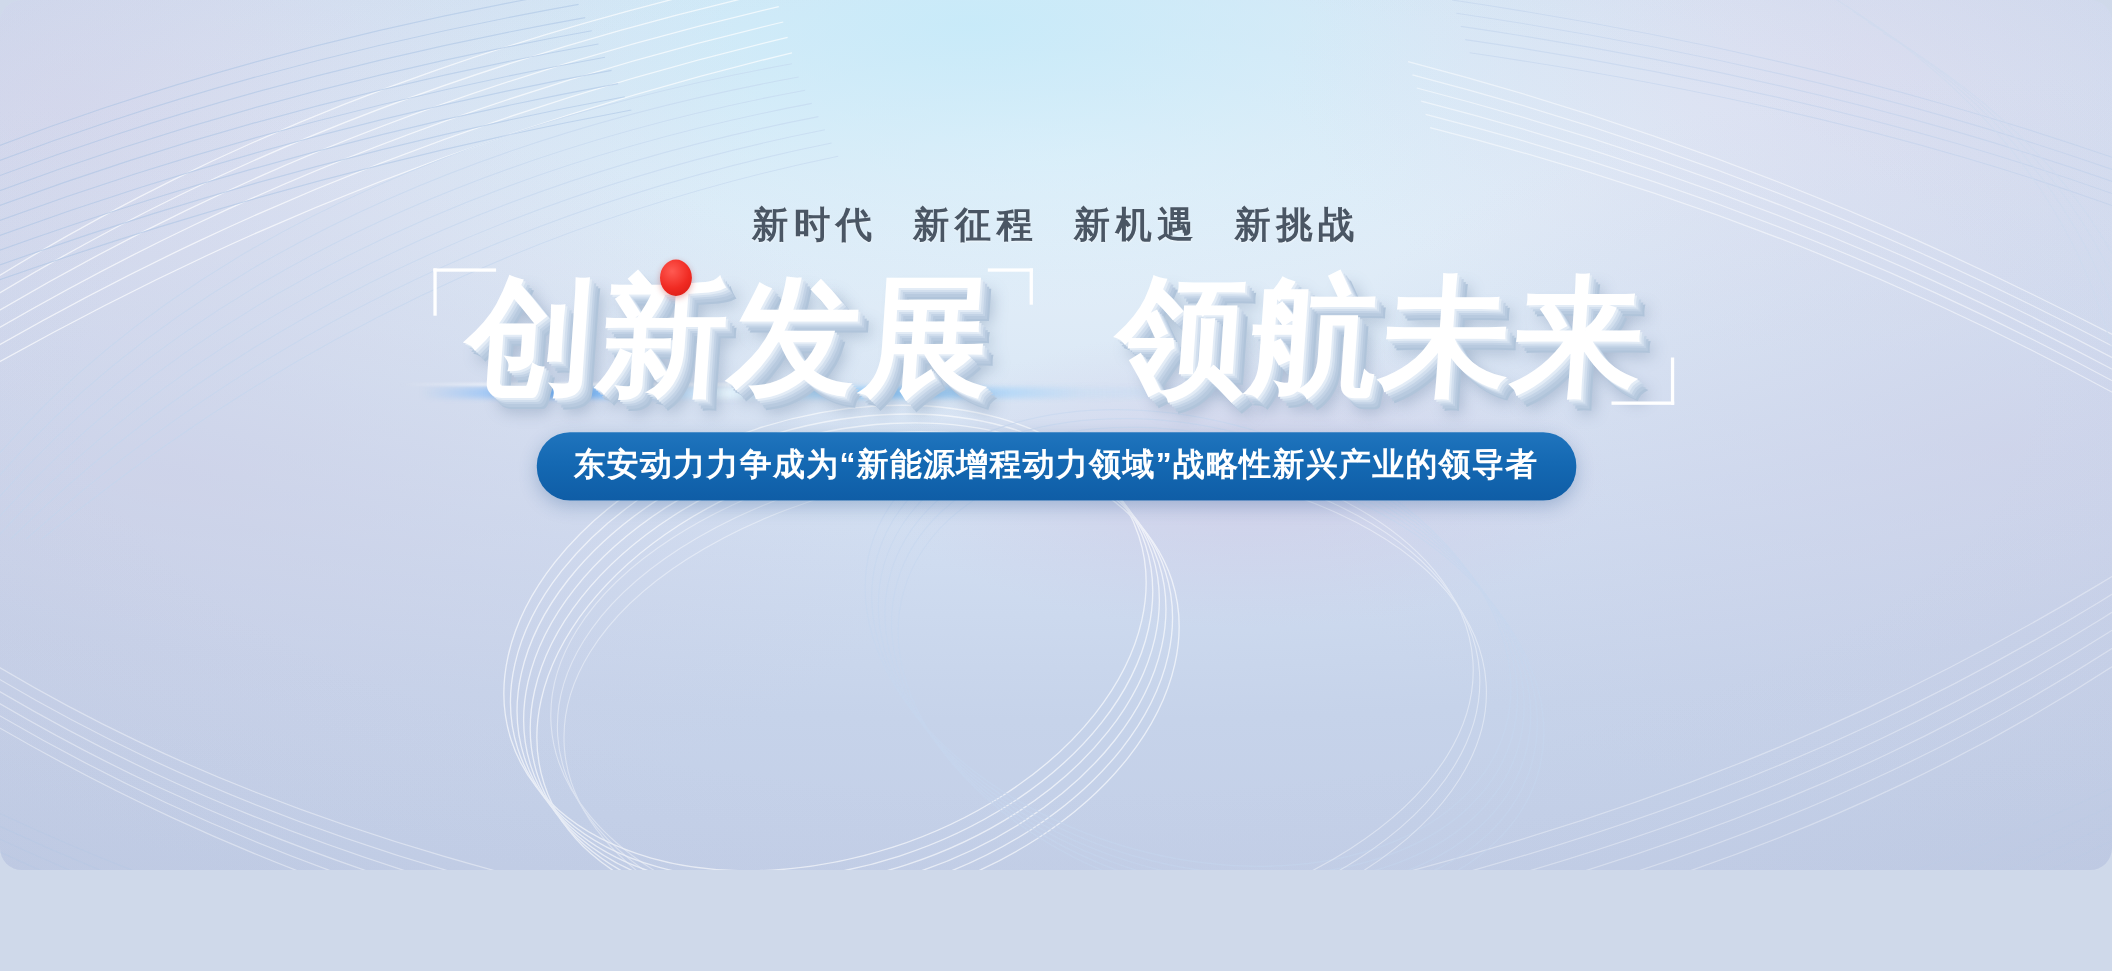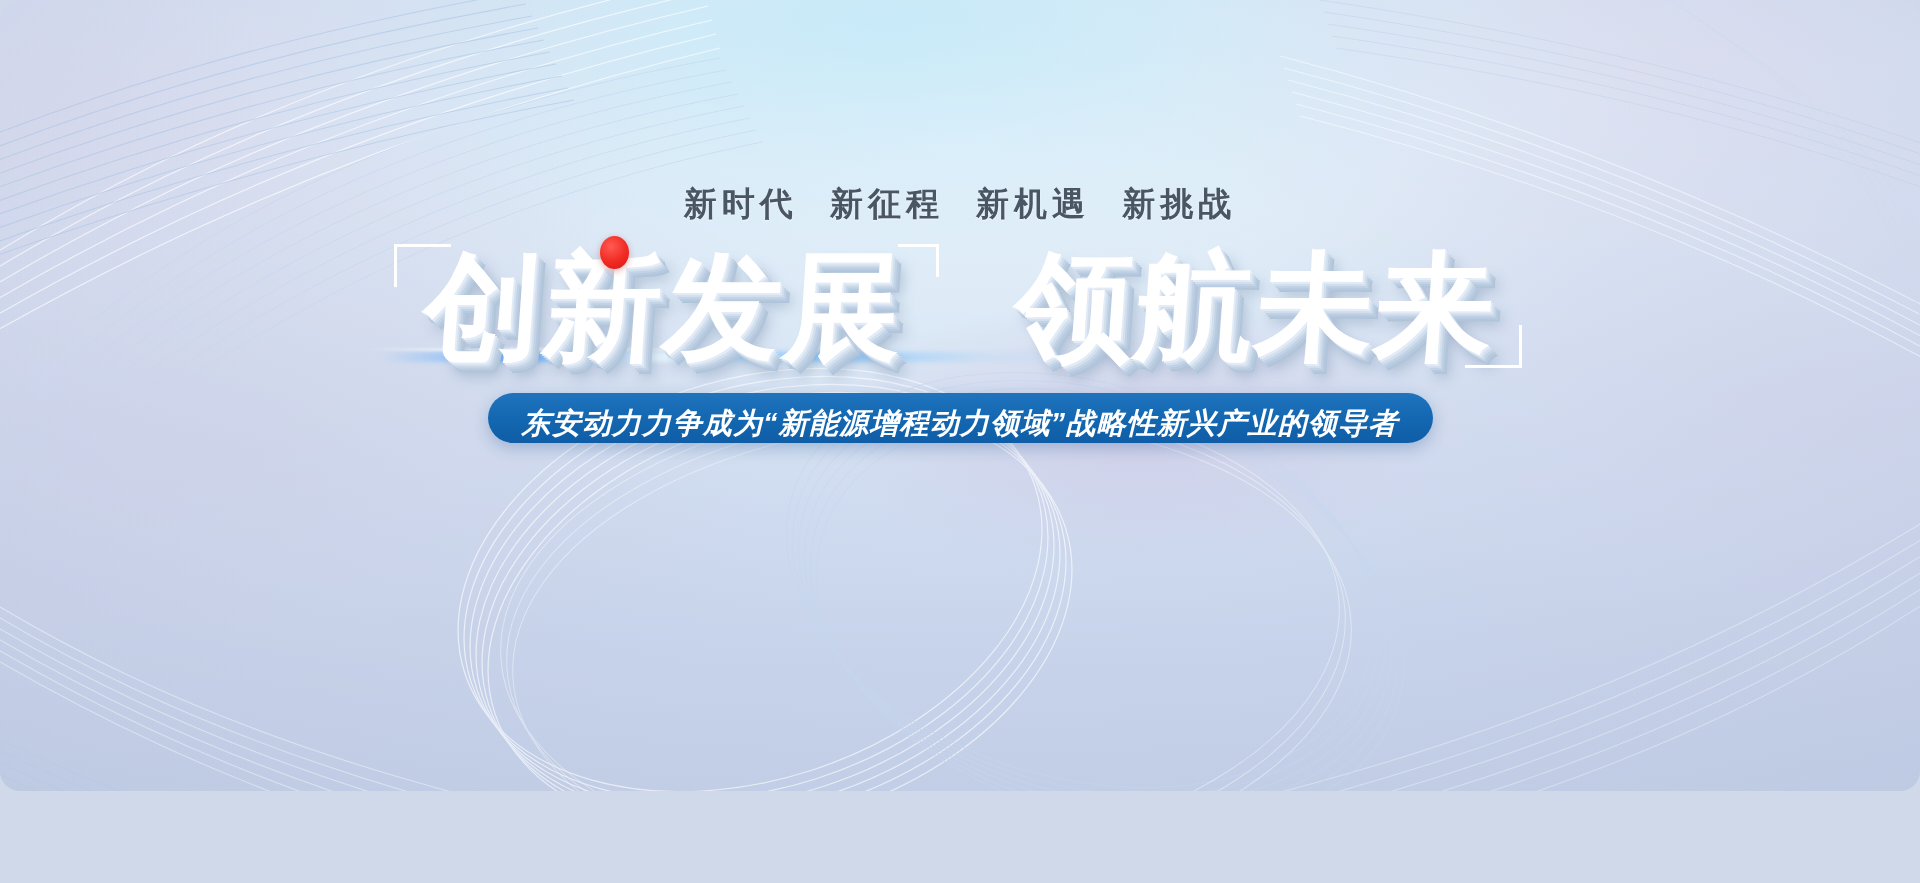--- a/index.html
+++ b/index.html
@@ -119,23 +119,22 @@
   .brk-m{left:474px;top:-4px;border-width:3px 3px 0 0;width:38px;height:30px;}
 
   
   .pill-wrap{
     position:absolute;left:0;right:0;top:393px;
     display:flex;justify-content:center;
   }
   .pill{
     background:linear-gradient(180deg,#1f74bd 0%,#1468b2 48%,#0f5da6 100%);
     border-radius:30px;
-    padding:12px 34px 2px;
+    padding:12px 34px 14px;
     box-shadow:0 5px 16px rgba(30,80,140,.28);
-    font-style:italic;
   }
   .pill-text{
     font-size:29px;font-weight:700;color:#ffffff;
     letter-spacing:1.2px;white-space:nowrap;line-height:1.25;
   }
 </style>
 </head>
 <body>
 
 <div id="stage">

